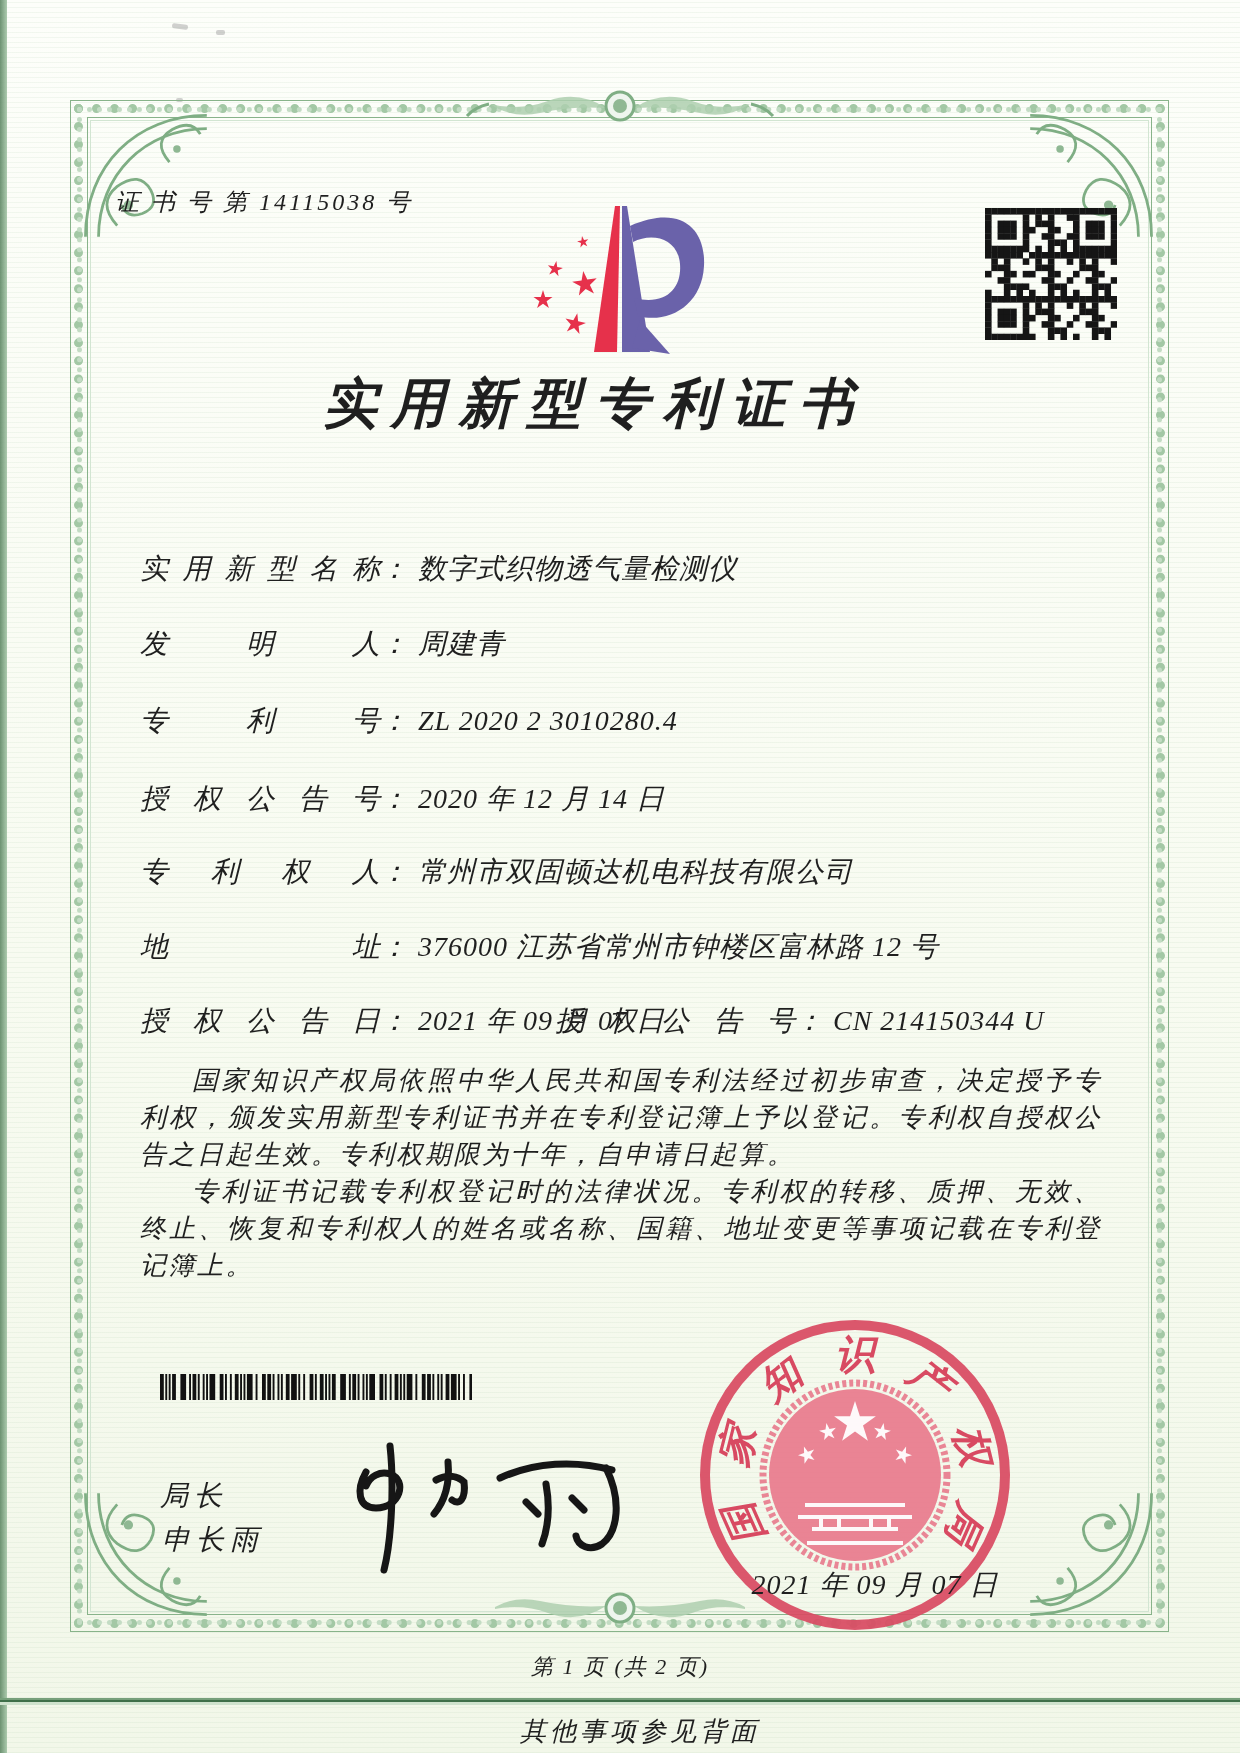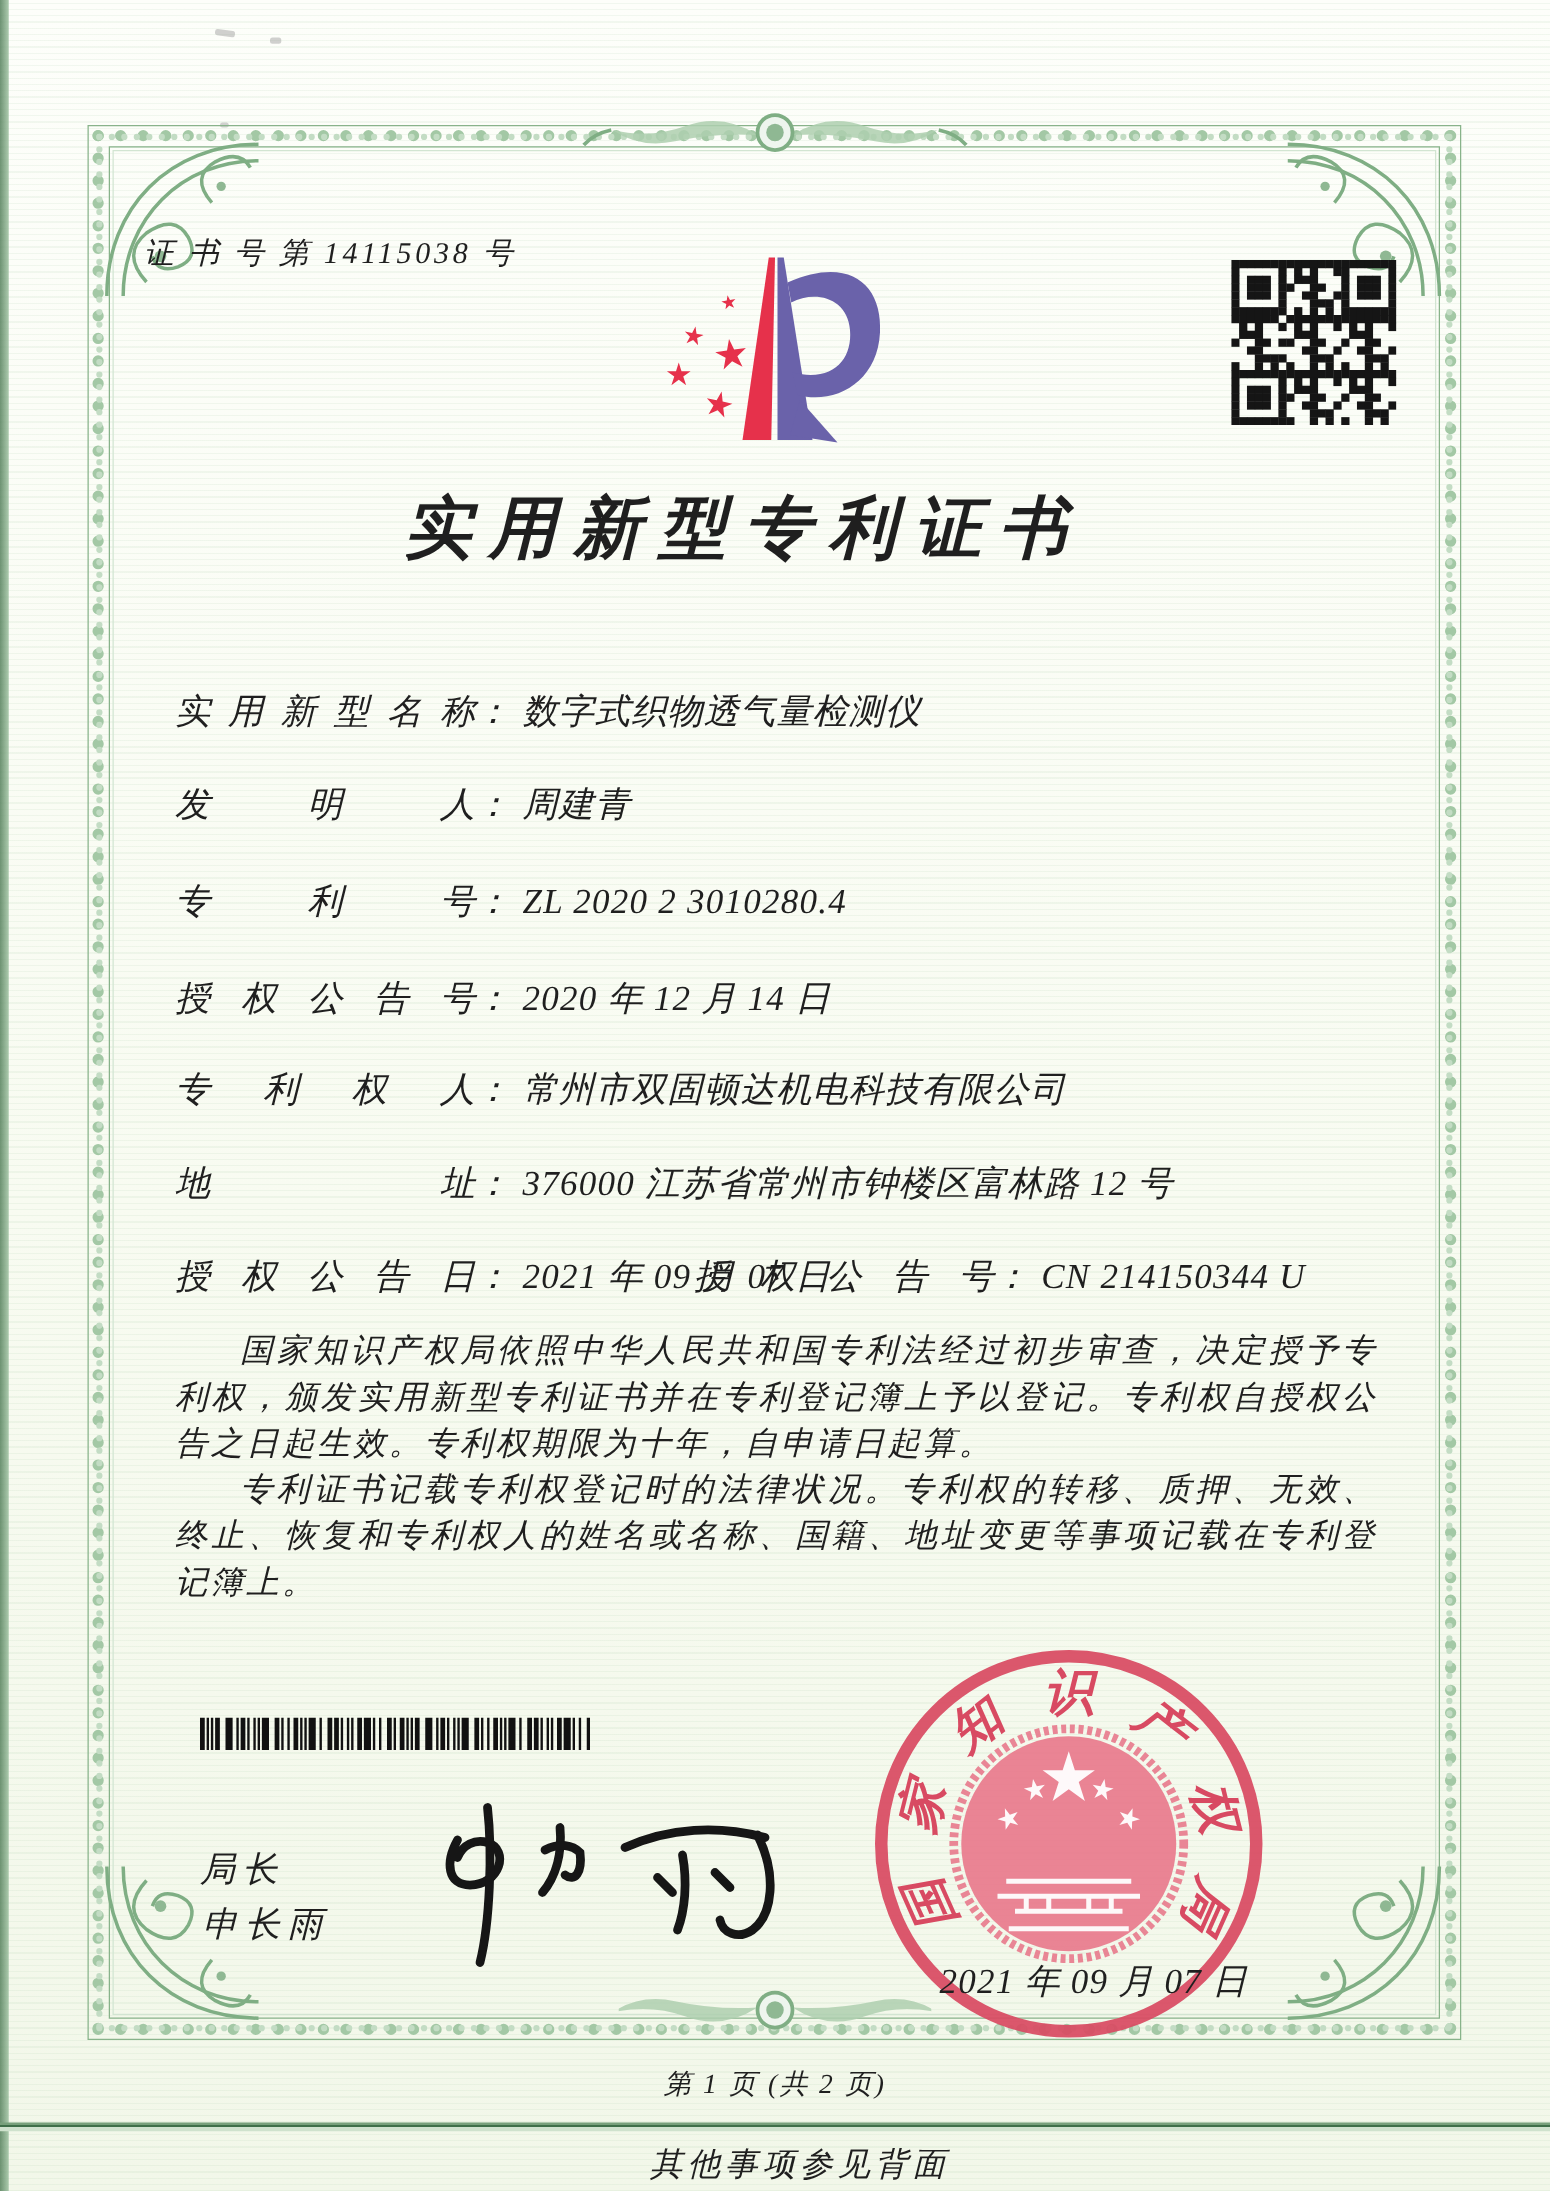--- a/index.html
+++ b/index.html
@@ -28,21 +28,21 @@
   .frame-inner { position:absolute; inset:16px; border:1px solid #88b38a; }
   .frame-inner2{ position:absolute; inset:19px; border:1px solid #d2e5d2; }
   .corner { width:140px; height:140px; }
   .corner.tr { transform:scaleX(-1); }
   .corner.bl { transform:scaleY(-1); }
   .corner.br { transform:scale(-1,-1); }
 
   
   .cert-number { left:115px; top:186px; font-size:24px; letter-spacing:3px; }
   .doc-title { left:25px; top:368px; width:1140px; text-align:center;
-    font-size:54px; font-weight:bold; letter-spacing:14px;margin-top:19px; }
+    font-size:54px; font-weight:bold; letter-spacing:14px; }
 
   
   .field-row { left:140px; width:1010px; font-size:28px; white-space:nowrap; }
   .flabel { display:inline-block; width:240px; text-align:justify; text-align-last:justify; }
   .fcolon { display:inline-block; margin-right:10px; }
   .fvalue { letter-spacing:1px; }
   .grant-right { position:absolute; left:415px; top:0; white-space:nowrap; }
 
   
   .body-text { left:140px; top:1062px; width:962px; }

